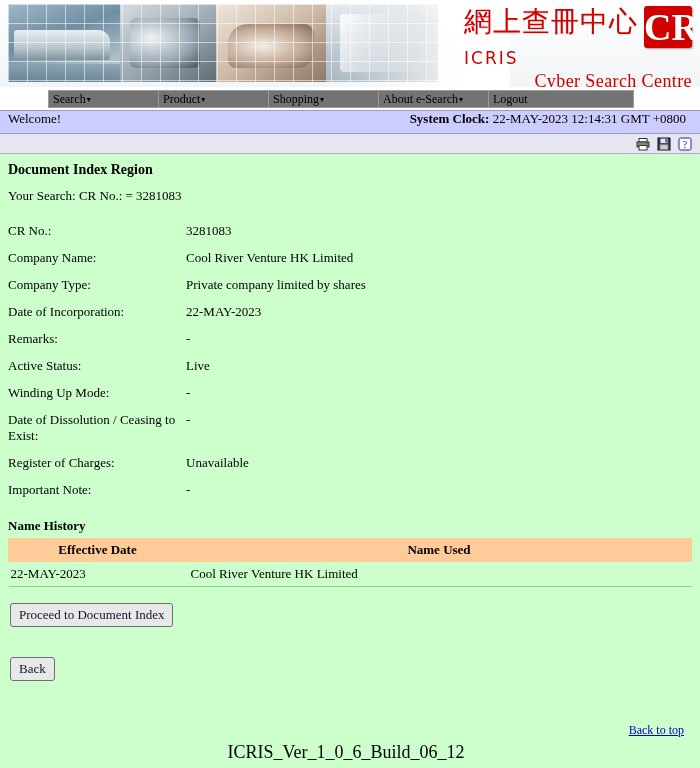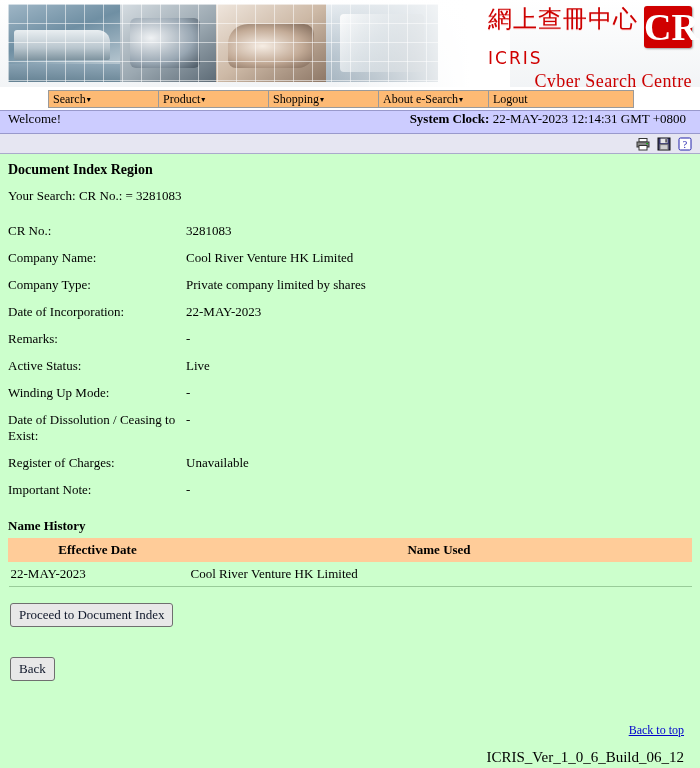--- a/index.html
+++ b/index.html
@@ -82,21 +82,21 @@
     background: linear-gradient(to right, rgba(255,255,255,0) 0%, #ffffff 78%);
   }
   .brand {
     position:absolute; right: 8px; top: 6px;
     text-align: right;
     line-height: 1.12;
     white-space: nowrap;
   }
   .brand-cn {
     color:#cc0000;
-    font-size: 24px;
+    font-size: 28px;
     font-family: "DejaVu Sans", sans-serif;
     letter-spacing: 1px;
     display:inline-block;
     vertical-align: top;
     margin-right: 6px;
     text-shadow: 0 1px 0 #ffd9d9;
   }
   .cr-badge {
     display:inline-block;
     vertical-align: top;
@@ -134,21 +134,21 @@
   .menubar {
     display:flex;
     height: 22px;
     background:#ffffff;
     padding: 2px 0 2px 48px;
   }
   .menu-item {
     width: 110px;
     height: 18px;
     line-height: 17px;
-    background: #fdba74;
+    background: #737373;
     border: 1px solid #9a9a9a;
     border-right: none;
     font-size: 12px;
     padding-left: 4px;
     color:#000;
     position: relative;
     cursor: pointer;
   }
   .menu-item:last-child { border-right: 1px solid #9a9a9a; width: 146px; }
   .menu-item .caret {
@@ -245,24 +245,24 @@
   .btn-back { margin: 30px 0 0 2px; }
 
   .back-to-top {
     text-align: right;
     margin-top: 42px;
     padding-right: 8px;
     font-size: 12px;
   }
   .back-to-top a { color: #0000cc; text-decoration: underline; cursor:pointer; }
   .version {
-    text-align: right;
+    text-align: center;
     padding-right: 8px;
-    font-size: 15px;
-    margin-top: 11px;
+    font-size: 18px;
+    margin-top: 4px;
   }
   .footer {
     text-align: center;
     font-size: 12.5px;
     padding-top: 8px;
     padding-bottom: 8px;
     background: #ccffcc;
   }
 </style>
 </head>

